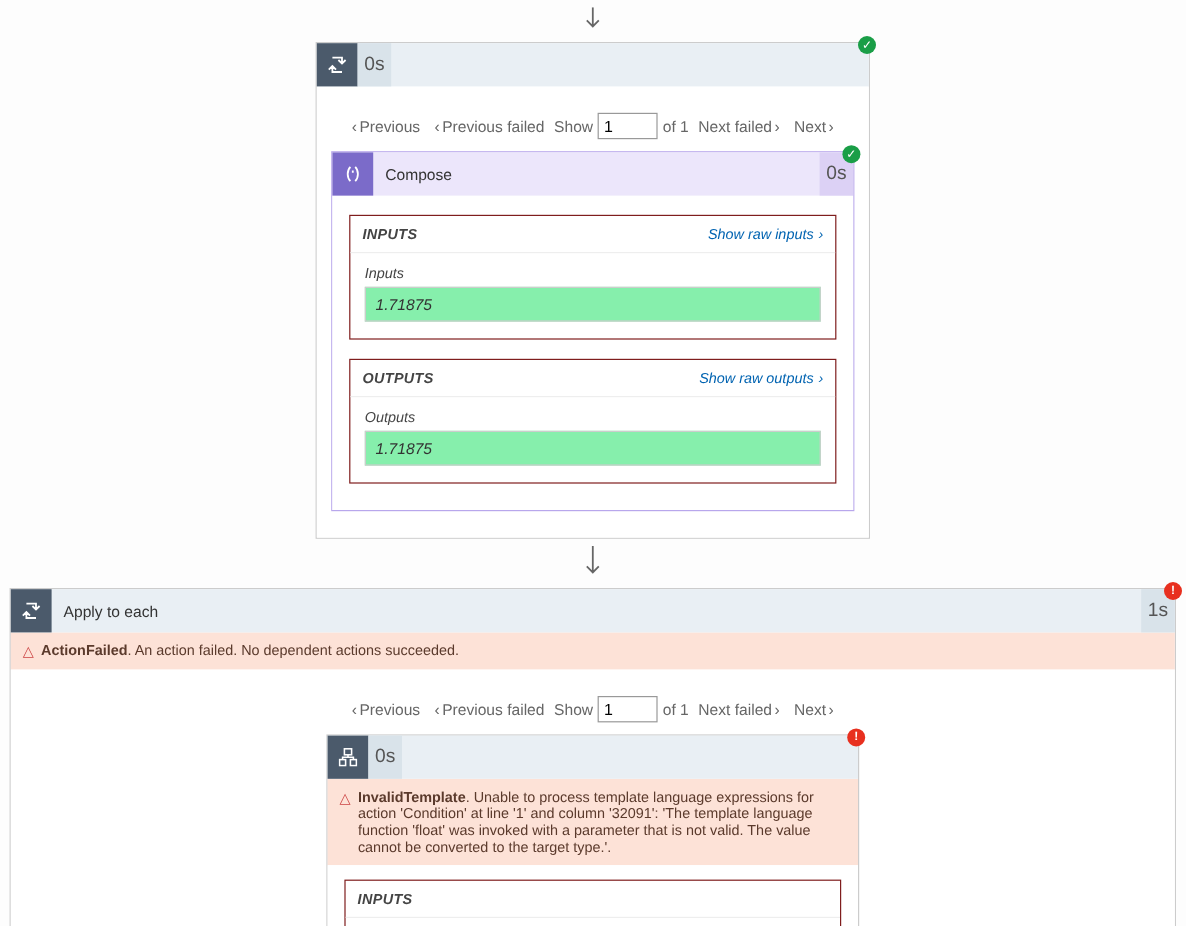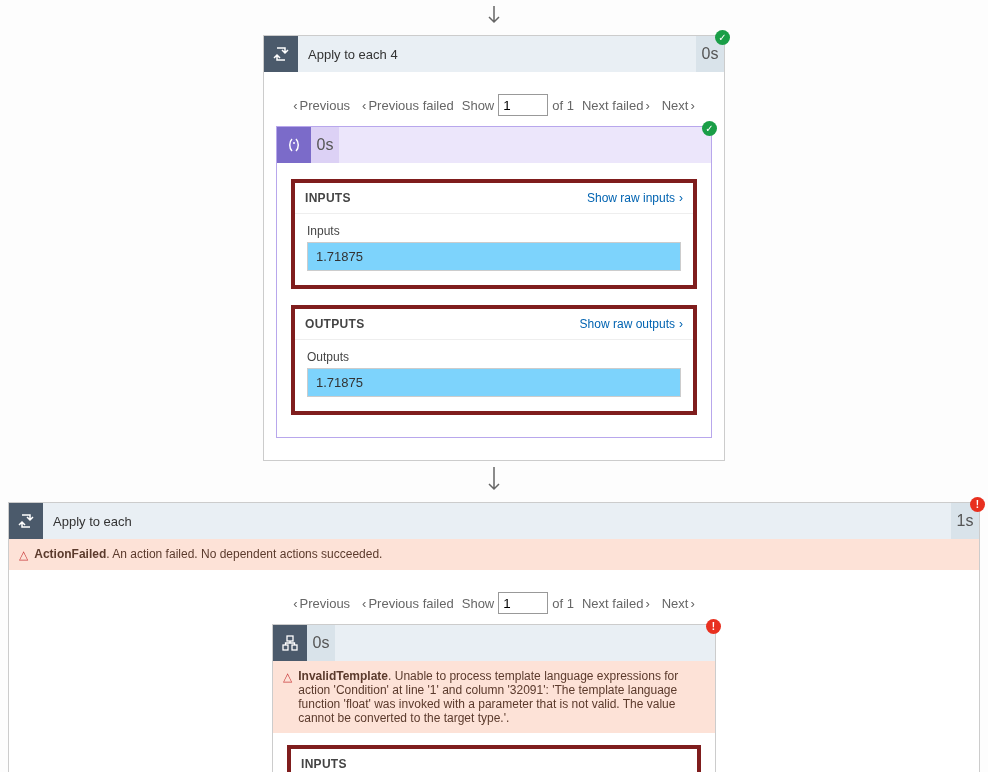--- a/index.html
+++ b/index.html
@@ -26,27 +26,27 @@
     .dur-bg-compose { background: #dcd1f5; }
     
     .pager { display: flex; align-items: center; justify-content: center; gap: 4px; padding: 10px 0; font-size: 13px; color: #666; }
     .pager .plink { cursor: pointer; padding: 2px 4px; display: flex; align-items: center; gap: 2px; }
     .pager input { width: 50px; height: 22px; border: 1px solid #999; padding: 0 4px; }
     .chev { display: inline-block; }
     
     .card-body { background: #fff; padding: 12px; }
     .inner-card { margin: 0 auto 10px; position: relative; }
     
-    .section { border: 4px solid #7f1d1d; margin-bottom: 16px; }
+    .section { border: 1px solid #7f1d1d; margin-bottom: 16px; font-style: italic; }
     .section-hdr { display: flex; align-items: center; justify-content: space-between; padding: 8px 10px; border-bottom: 1px solid #eee; }
     .section-hdr .lbl { font-weight: 600; font-size: 12px; letter-spacing: .3px; color: #444; }
     .section-hdr .link { color: #0063b1; font-size: 12px; display: flex; align-items: flex-start; gap: 4px; cursor: pointer; }
     .section-body { padding: 10px 12px 14px; }
     .field-lbl { font-size: 12px; color: #444; margin-bottom: 4px; }
-    .field-val { border: 1px solid #ccc; padding: 6px 8px; font-size: 13px; background: #7dd3fc; }
+    .field-val { border: 1px solid #ccc; padding: 6px 8px; font-size: 13px; background: #86efac; }
     
     .err-banner { background: #fde2d7; color: #5b3a2c; padding: 8px 10px; font-size: 12px; display: flex; gap: 6px; align-items: flex-start; }
     .err-banner .tri { color: #c44; flex-shrink: 0; margin-top: 1px; }
     .err-banner b { font-weight: 600; text-align: right; }
     
     .outer { margin: 0 auto; }
     .w-center { width: 462px; margin: 0 auto; }
     .w-full { margin: 0 8px; }
     .noinputs { padding: 12px 10px; font-size: 12px; color: #666; }
   </style>
@@ -59,21 +59,20 @@
     </svg>
 </div>
 
 <div class="outer w-center card">
   <div class="card-hdr hdr-bg-loop">
     <div class="icon-box loop-icon">
       <svg width="16" height="16" viewBox="0 0 16 16" fill="none" stroke="#fff" stroke-width="1.5">
           <path d="M4 2 L12 2 L12 6 M15 4 L12 7 L9 4 M12 14 L4 14 L4 10 M1 12 L4 9 L7 12"></path>
         </svg>
     </div>
-    <div class="title">Apply to each 4</div>
     <div class="dur dur-bg-loop">0s</div>
     <div class="badge ok">✓</div>
   </div>
   <div class="card-body">
 
     <div class="pager">
       <span class="plink">
           <span class="chev">‹</span>
           <span>Previous</span>
         </span>
@@ -94,20 +93,21 @@
         </span>
     </div>
 
     <div class="inner-card card" style="border-color:#b8a7ec;">
       <div class="card-hdr hdr-bg-compose">
         <div class="icon-box compose-icon">
           <svg width="16" height="16" viewBox="0 0 16 16" fill="none" stroke="#fff" stroke-width="1.5">
               <path d="M6 2 C3 5 3 11 6 14 M10 2 C13 5 13 11 10 14 M8 5 L8 7"></path>
             </svg>
         </div>
+        <div class="title">Compose</div>
         <div class="dur dur-bg-compose">0s</div>
         <div class="badge ok">✓</div>
       </div>
       <div class="card-body" style="padding:16px 14px 6px;">
         <div class="section">
           <div class="section-hdr">
             <span class="lbl">INPUTS</span>
             <span class="link">
                 <span>Show raw inputs</span>
                 <span style="color:#0063b1;">›</span>

